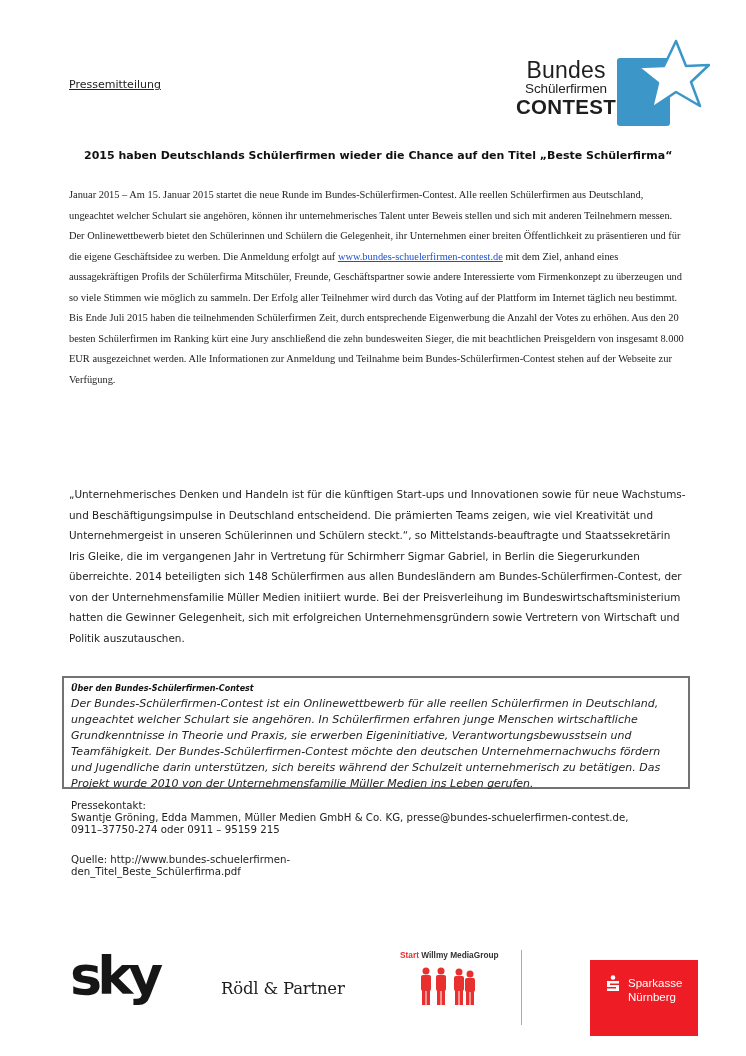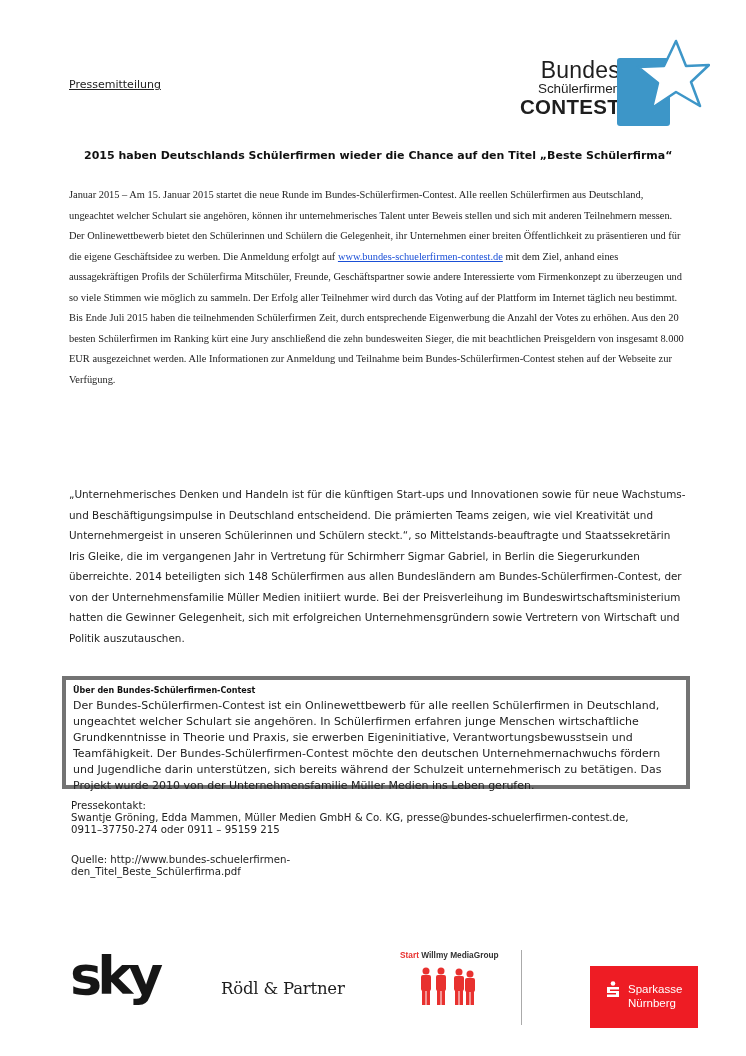--- a/index.html
+++ b/index.html
@@ -6,64 +6,64 @@
   html, body { width: 746px; height: 1056px; background: #ffffff; overflow: hidden; }
   body { position: relative; font-family: "DejaVu Sans", sans-serif; color: #1a1a1a; }
 
   .press-label {
     position: absolute; left: 69px; top: 78px;
     font-size: 11px; text-decoration: underline; color: #222;
   }
 
   
   .logo { position: absolute; left: 510px; top: 38px; width: 200px; height: 92px; }
-  .logo-text { position: absolute; left: 2px; top: 20px; width: 108px; text-align: right; color: #1e1e1e; }
+  .logo-text { position: absolute; left: 2px; top: 20px; width: 108px; text-align: center; color: #1e1e1e; }
   .logo-bundes { font-family: "Liberation Sans", sans-serif; font-size: 23px; line-height: 24px; letter-spacing: 0.2px; }
   .logo-schueler { font-family: "Liberation Sans", sans-serif; font-size: 13.5px; line-height: 14px; letter-spacing: -0.1px; }
   .logo-contest { font-family: "Liberation Sans", sans-serif; font-weight: bold; font-size: 20.5px; line-height: 21px; letter-spacing: 0.3px; }
   .logo-svg { position: absolute; left: 104px; top: 0; }
 
   .headline {
     position: absolute; left: 84px; top: 149px; width: 620px;
     font-size: 11px; font-weight: bold; color: #111;
   }
 
   .body-para {
     position: absolute; left: 69px; width: 620px;
     font-size: 10.4px; line-height: 20.5px; color: #1c1c1c;
   }
   .para1 { top: 185px; font-family: Liberation Serif, serif; }
   .para2 { top: 484px; }
   .link { color: #1a4fd6; text-decoration: underline; }
 
   .info-box {
     position: absolute; left: 62px; top: 676px; width: 628px; height: 113px;
-    border: 4px solid #737373; padding: 4px 7px;
+    border: 2px solid #737373; padding: 4px 7px; font-style: italic;
   }
   .info-title { font-size: 8px; font-weight: bold; line-height: 14px; color: #111; }
   .info-text { font-size: 11px; line-height: 16px; color: #222; }
 
   .contact { position: absolute; left: 71px; top: 800px; width: 650px; font-size: 10.2px; line-height: 12px; color: #222; }
   .source { position: absolute; left: 71px; top: 854px; width: 650px; font-size: 10.2px; line-height: 12px; color: #222; word-break: break-all; }
 
   
   .sky { position: absolute; left: 70px; top: 954px; }
   .roedl {
     position: absolute; left: 221px; top: 979px;
     font-family: "DejaVu Serif", serif; font-size: 16.5px; color: #1e1e1e; letter-spacing: -0.2px;
   }
   .willmy { position: absolute; left: 400px; top: 950px; width: 130px; height: 80px; }
   .willmy-text { position: absolute; left: 0; top: 0; font-family: "Liberation Sans", sans-serif; font-weight: bold; font-size: 8.3px; white-space: nowrap; }
   .willmy-start { color: #e8312f; }
   .willmy-rest { color: #333; }
   .willmy-divider { position: absolute; left: 121px; top: 0; width: 1px; height: 75px; background: #aaa; }
   .willmy-people { position: absolute; left: 18px; top: 17px; }
   .sparkasse {
-    position: absolute; left: 590px; top: 960px; width: 108px; height: 62px;
-    background: #ee1c24; color: #fff; margin-top: 6px;
+    position: absolute; left: 590px; top: 960px; width: 108px; height: 76px;
+    background: #ee1c24; color: #fff;
   }
   .spk-icon { position: absolute; left: 16px; top: 15px; }
   .spk-name { position: absolute; left: 38px; top: 16px; font-family: "Liberation Sans", sans-serif; font-size: 11.5px; line-height: 14px; }
 </style>
 </head>
 <body>
 
 <div class="press-label">Pressemitteilung</div>
 
 <div class="logo">

